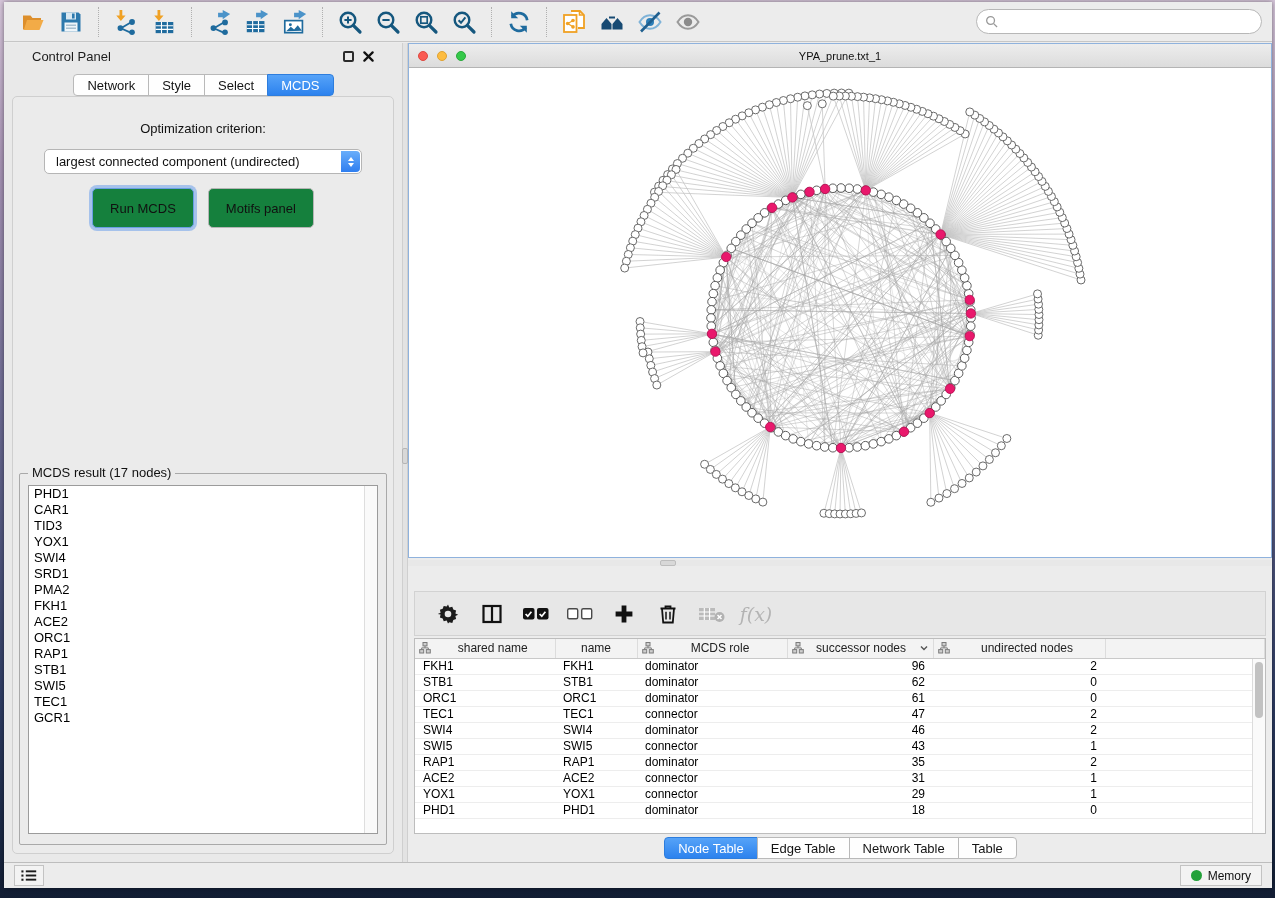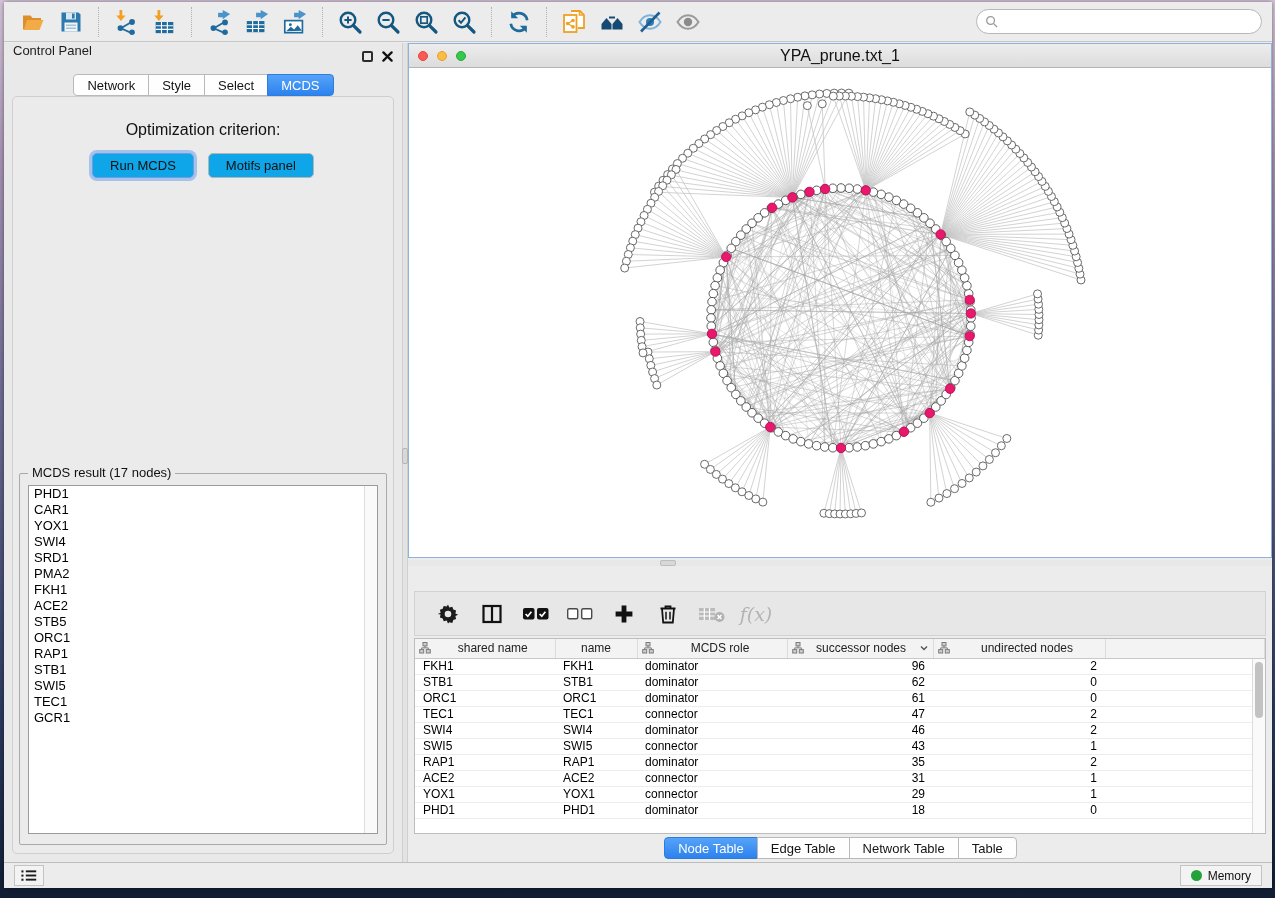--- a/index.html
+++ b/index.html
@@ -14,56 +14,56 @@
   
   #toolbar { position:absolute; top:0; left:0; right:0; height:40px; background:#ececec; border-bottom:1px solid #c6c6c6; display:flex; align-items:center; padding:0 10px; }
   .tb-btn { width:36px; height:32px; display:flex; align-items:center; justify-content:center; background:none; border:none; padding:0; margin:0 1px; cursor:default; }
   .tb-btn svg { width:26px; height:26px; }
   .tb-sep { width:0; height:30px; border-left:1px dotted #b0b0b0; margin:0 8px; }
   #search-wrap { margin-left:auto; position:relative; }
   #search-wrap svg { position:absolute; left:9px; top:6px; width:13px; height:13px; }
   #search-input { width:286px; height:25px; border:1px solid #b7b7b7; border-radius:13px; background:#fff; padding:0 10px 0 28px; font-size:13px; outline:none; color:#222; }
 
   
-  .panel-header { height:26px; display:flex; padding:0 9px; font-size:13px; color:#1c1c1c;gap:44px; }
+  .panel-header { height:26px; display:flex; align-items:center; padding:0 28px; font-size:13px; color:#1c1c1c;gap:44px; }
   .ph-btns { margin-left:auto; display:flex; align-items:center; gap:9px; }
   .ph-float { width:11px; height:11px; border:2px solid #2b2b2b; border-radius:2px; }
   .ph-close svg { width:11px; height:11px; display:block; }
 
   
   #control-panel { position:absolute; top:41px; left:0; width:398px; bottom:26px; background:#e9e9e9; }
   #v-divider { position:absolute; top:41px; left:398px; width:6px; bottom:26px; background:#e3e3e3; border-left:1px solid #cfcfcf; border-right:1px solid #cfcfcf; }
   .v-grip { position:absolute; top:405px; left:-1px; width:6px; height:16px; background:#d8d8d8; border:1px solid #b5b5b5; border-radius:2px; }
 
   .cp-tabs { position:absolute; top:31px; left:0; width:100%; display:flex; justify-content:center; z-index:3; }
   .tab { height:22px; padding:0 13px; display:flex; align-items:center; background:#fefefe; border:1px solid #b9b9b9; margin-right:-1px; font-size:13px; color:#141414; cursor:default; }
   .tab.first { border-radius:4px 0 0 4px; }
   .tab.last  { border-radius:0 4px 4px 0; }
   .tab.active { background:linear-gradient(#56a3f8,#2c82ee); border-color:#2d7ddd; color:#fff; }
 
   .cp-content { position:absolute; left:8px; right:8px; top:53px; bottom:8px; background:#ebebeb; border:1px solid #cfcfcf; border-radius:5px; }
-  .opt-label { margin-top:24px; text-align:center; font-size:16px; color:#111; }
+  .opt-label { margin-top:24px; text-align:center; font-size:13px; color:#111; }
   .opt-select { margin:13px auto 0; width:318px; height:25px; background:#fff; border:1px solid #b5b5b5; border-radius:5px; position:relative; display:flex; align-items:center; padding-left:11px; font-size:13px; color:#111; }
   .stepper { position:absolute; right:1px; top:1px; bottom:1px; width:19px; border-radius:0 4px 4px 0; background:linear-gradient(#69aefa,#2e7ef0); display:flex; flex-direction:column; align-items:center; justify-content:center; gap:2px; }
   .chev-up { width:0; height:0; border-left:3.5px solid transparent; border-right:3.5px solid transparent; border-bottom:4.5px solid #fff; }
   .chev-dn { width:0; height:0; border-left:3.5px solid transparent; border-right:3.5px solid transparent; border-top:4.5px solid #fff; }
   .btn-row { display:flex; justify-content:center; gap:14px; margin-top:14px; }
-  .mac-btn { height:25px; padding:0 17px; background:#0ea5e9; border:1px solid #b5b5b5; border-radius:5px; font-size:13px; color:#111; cursor:default; }
+  .mac-btn { height:40px; padding:0 17px; background:#15803d; border:1px solid #b5b5b5; border-radius:5px; font-size:13px; color:#111; cursor:default; }
   .mac-btn.focused { border-color:#699fe3; box-shadow:0 0 0 3px rgba(110,160,235,.55); }
 
   .groupbox { position:absolute; left:6px; right:6px; bottom:8px; height:372px; border:1px solid #a9a9a9; border-radius:2px; }
   .legend { position:absolute; top:-9px; left:8px; background:#ebebeb; padding:0 4px; font-size:13px; color:#111; }
   .mcds-list { position:absolute; left:8px; right:8px; top:11px; bottom:10px; background:#fff; border:1px solid #9b9b9b; overflow:hidden; }
   .mcds-scroll { position:absolute; top:0; right:0; bottom:0; width:13px; background:#fafafa; border-left:1px solid #dedede; }
   .mcds-item { font-size:13px; line-height:16px; padding-left:5px; color:#000; }
 
   
   #right-area { position:absolute; left:404px; top:41px; right:0; bottom:26px; }
   #network-frame { position:absolute; top:0; left:0; right:0; height:515px; border:1px solid #8fb2dd; background:#fff; }
-  .net-titlebar { height:24px; background:linear-gradient(#ededed,#dcdcdc); border-bottom:1px solid #b4b4b4; position:relative; display:flex; align-items:center; justify-content:center; font-size:16px; color:#111; }
+  .net-titlebar { height:24px; background:linear-gradient(#ededed,#dcdcdc); border-bottom:1px solid #b4b4b4; position:relative; display:flex; align-items:center; justify-content:center; font-size:11px; color:#111; }
   .traffic { position:absolute; left:9px; top:7px; display:flex; gap:9px; }
   .tl { width:10px; height:10px; border-radius:50%; }
   .tl-red { background:#fa5a52; border:1px solid #dd4840; }
   .tl-yellow { background:#fdbc40; border:1px solid #dfa231; }
   .tl-green { background:#35c94a; border:1px solid #2aa93c; }
   .net-canvas { position:absolute; top:24px; left:0; right:0; bottom:0; background:#fff; }
   .net-canvas svg { display:block; }
 
   #h-divider { position:absolute; top:517px; left:0; right:0; height:6px; background:#e8e8e8; }
   .h-grip { position:absolute; left:252px; top:0px; width:16px; height:6px; background:#d8d8d8; border:1px solid #bdbdbd; border-radius:2px; }
@@ -291,37 +291,44 @@
       </span>
     </div>
     <div class="cp-tabs" id="cp-tabs">
         <div class="tab first">Network</div>
         <div class="tab">Style</div>
         <div class="tab">Select</div>
         <div class="tab last active">MCDS</div>
       </div>
     <div class="cp-content">
       <div class="opt-label">Optimization criterion:</div>
+      <div class="opt-select">
+        <span>largest connected component (undirected)</span>
+        <span class="stepper">
+            <span class="chev-up"></span>
+            <span class="chev-dn"></span>
+          </span>
+      </div>
       <div class="btn-row">
         <button class="mac-btn focused">Run MCDS</button>
         <button class="mac-btn">Motifs panel</button>
       </div>
       <div class="groupbox">
         <span class="legend">MCDS result (17 nodes)</span>
         <div class="mcds-list">
           <div id="mcds-items">
               <div class="mcds-item">PHD1</div>
               <div class="mcds-item">CAR1</div>
+              <div class="mcds-item">TID3</div>
               <div class="mcds-item">YOX1</div>
               <div class="mcds-item">SWI4</div>
               <div class="mcds-item">SRD1</div>
               <div class="mcds-item">PMA2</div>
               <div class="mcds-item">FKH1</div>
               <div class="mcds-item">ACE2</div>
-              <div class="mcds-item">STB5</div>
               <div class="mcds-item">ORC1</div>
               <div class="mcds-item">RAP1</div>
               <div class="mcds-item">STB1</div>
               <div class="mcds-item">SWI5</div>
               <div class="mcds-item">TEC1</div>
               <div class="mcds-item">GCR1</div>
             </div>
           <div class="mcds-scroll"></div>
         </div>
       </div>

